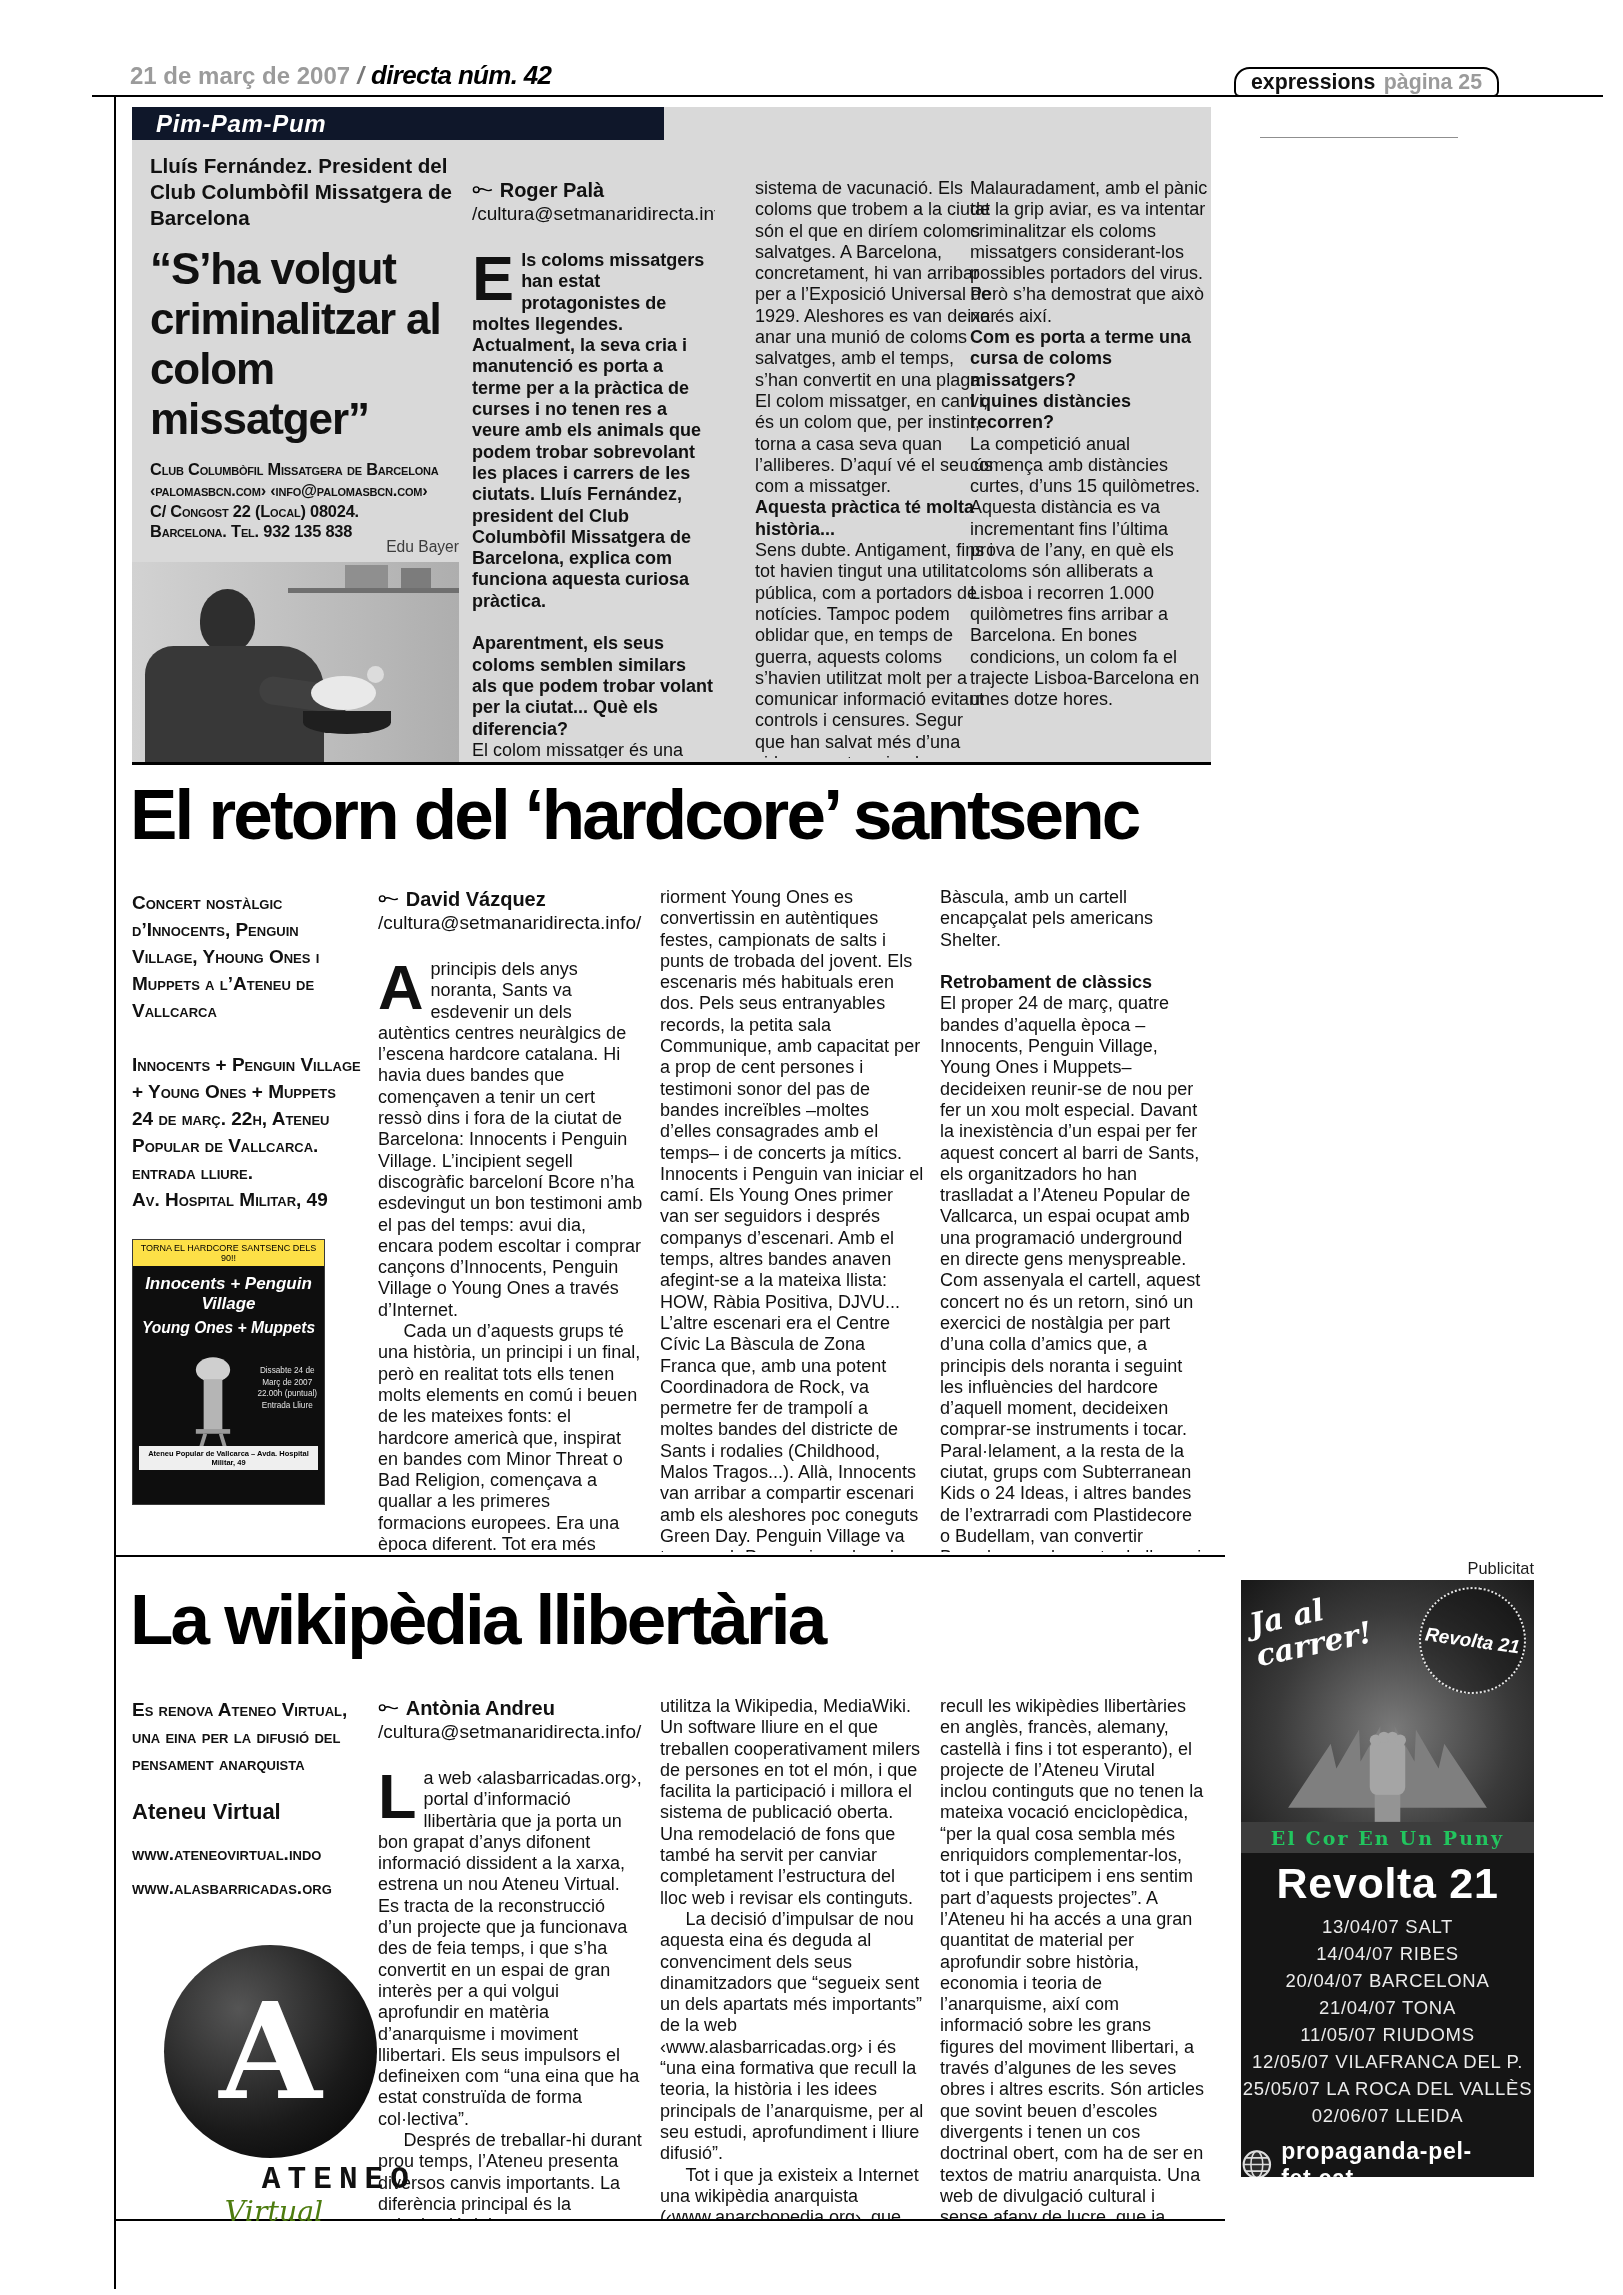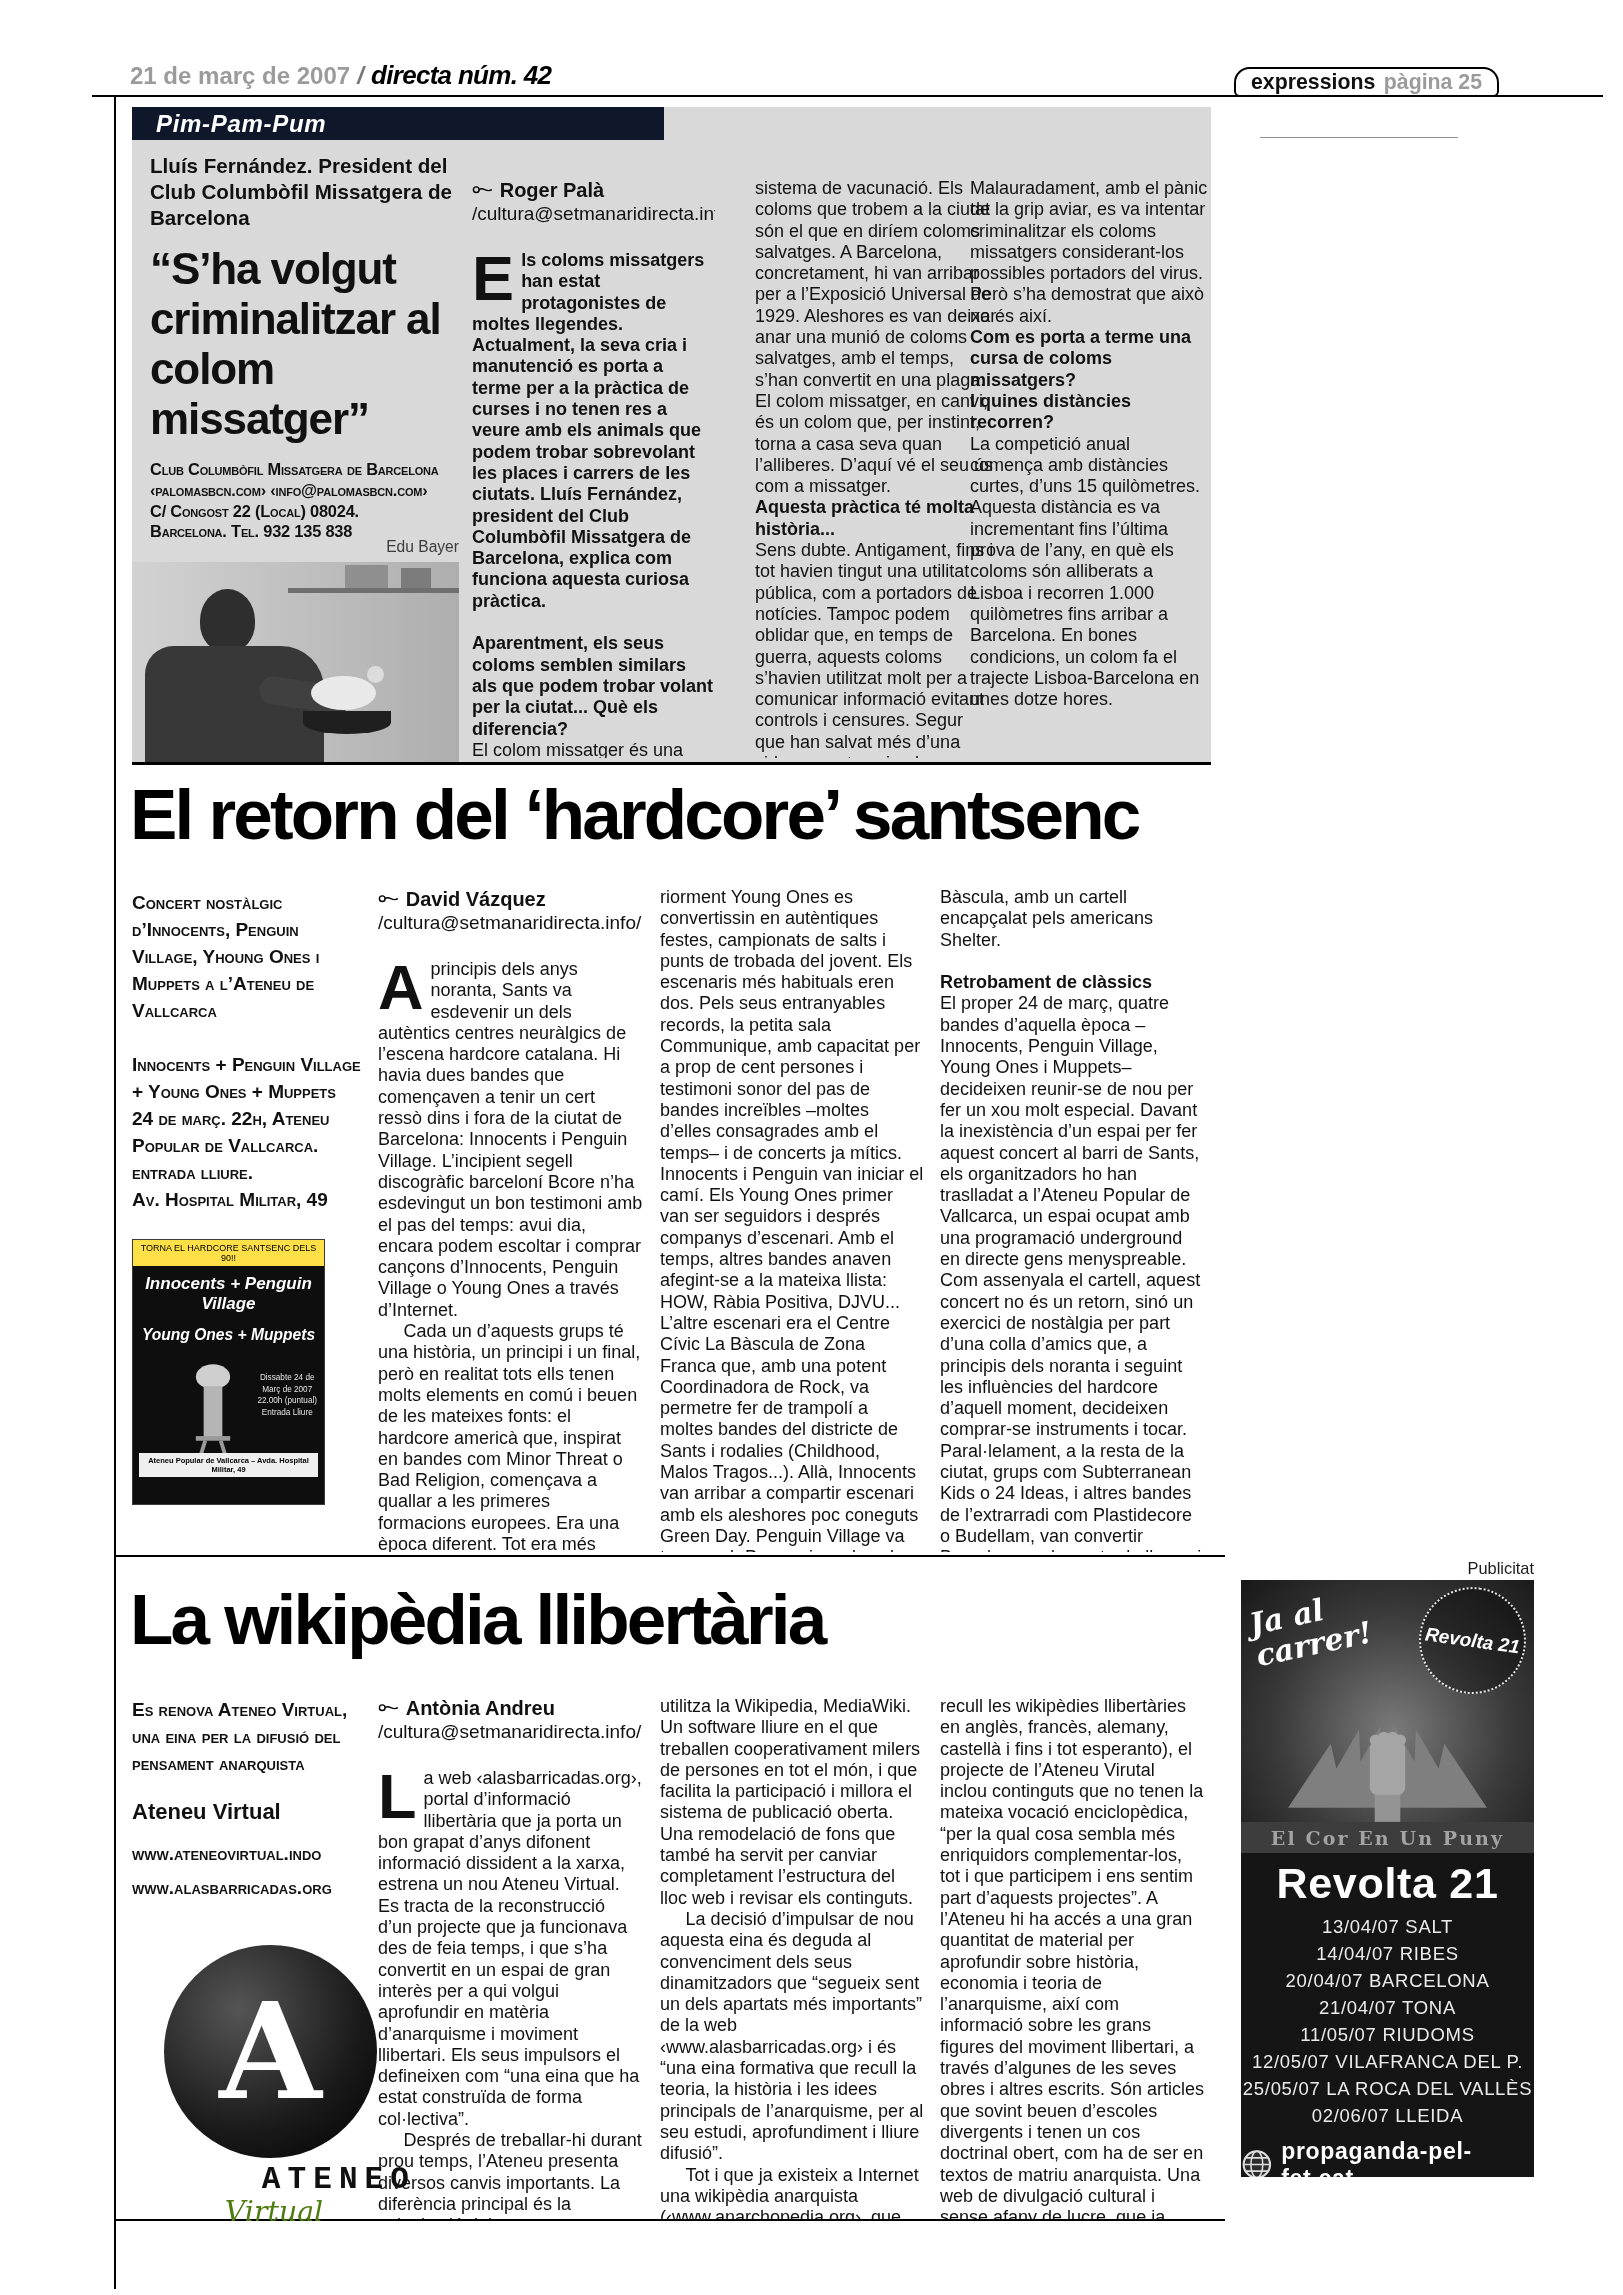--- a/index.html
+++ b/index.html
@@ -72,21 +72,21 @@
   .sc { font-variant:small-caps; font-weight:bold; font-size:19px; line-height:27px; }
   .hc-col1 { left:132px; top:889px; width:236px; }
   .hc-info { margin-top:27px; }
   .hc-col2 { left:378px; top:887px; width:265px; height:665px; overflow:hidden; }
   .hc-col3 { left:660px; top:887px; width:265px; height:665px; overflow:hidden; }
   .hc-col4 { left:940px; top:887px; width:265px; height:665px; overflow:hidden; }
 
   .poster { left:132px; top:1239px; width:193px; height:266px; background:#0e0e0e; border:0.7px solid #3a3a3a; overflow:hidden; }
   .poster-top { background:#fde047; color:#000; font-size:9px; font-weight:normal; text-align:center; padding:2.8px 1.4px; }
   .poster-t1 { margin-top:8.5px; text-align:center; color:#fff; font-weight:bold; font-style:italic; font-size:17px; }
-  .poster-t2 { margin-top:12px; text-align:center; color:#fff; font-weight:bold; font-style:italic; font-size:15.6px; }
+  .poster-t2 { margin-top:5px; text-align:center; color:#fff; font-weight:bold; font-style:italic; font-size:15.6px; }
   .poster-mid { position:relative; height:141px; }
   .poster-tower { position:absolute; left:41px; top:7.1px; }
   .poster-date { position:absolute; right:2.8px; top:28.4px; width:68px; color:#e3e3e3; font-size:8.2px; line-height:11.4px; text-align:center; }
   .poster-bottom { position:absolute; bottom:8.5px; left:5.7px; right:5.7px; background:#efefef; color:#000;
                    font-size:7.5px; font-weight:bold; text-align:center; padding:2.8px 1.4px; }
 
   
   .h3-headline { left:130px; top:1583px; width:1095px; }
   .wk-col1 { left:132px; top:1696px; width:236px; }
   .wk-title { margin-top:21.3px; font-weight:bold; font-size:22px; line-height:28.4px; }
@@ -111,21 +111,21 @@
   .ad-photo { position:relative; height:242px;
               background:radial-gradient(circle at 52% 62%, #7a7a7a 0%, #3a3a3a 55%, #171717 100%); }
   .ad-scribble { position:absolute; left:11.4px; top:17px; width:114px; transform:rotate(-12deg);
                  font-family:"DejaVu Serif", serif; font-style:italic; font-weight:bold;
                  font-size:30px; line-height:1.05; color:#fff; }
   .ad-badge { position:absolute; right:8.5px; top:7.1px; width:107px; height:107px; border-radius:50%;
               border:2.1px dotted #e6e6e6; background:rgba(0,0,0,.35); display:flex; align-items:center; justify-content:center;
               text-align:center; color:#fff; font-weight:bold; font-style:italic; font-size:19px; line-height:1.05; transform:rotate(8deg); }
   .ad-fist { position:absolute; left:40px; bottom:0; }
   .ad-band { height:31px; background:#3d3d3d; display:flex; align-items:center; justify-content:center;
-             font-family:"DejaVu Serif", serif; font-weight:bold; font-size:19px; letter-spacing:2.1px; color:#a3a3a3; }
+             font-family:"DejaVu Serif", serif; font-weight:bold; font-size:19px; letter-spacing:2.1px; color:#22c55e; }
   .ad-logo { margin-top:5.7px; text-align:center; font-weight:bold; font-size:43px; letter-spacing:0.7px; color:#fff; }
   .ad-dates { margin-top:5.7px; }
   .ad-date { text-align:center; font-size:18.5px; line-height:27px; letter-spacing:0.7px; color:#ececec; }
   .ad-footer { margin-top:8.5px; display:flex; align-items:center; justify-content:center; gap:8.5px; }
   .ad-site { color:#fff; font-weight:bold; font-size:23px; letter-spacing:0.7px; }
 </style>
 </head>
 <body>
 
 <div id="page">

